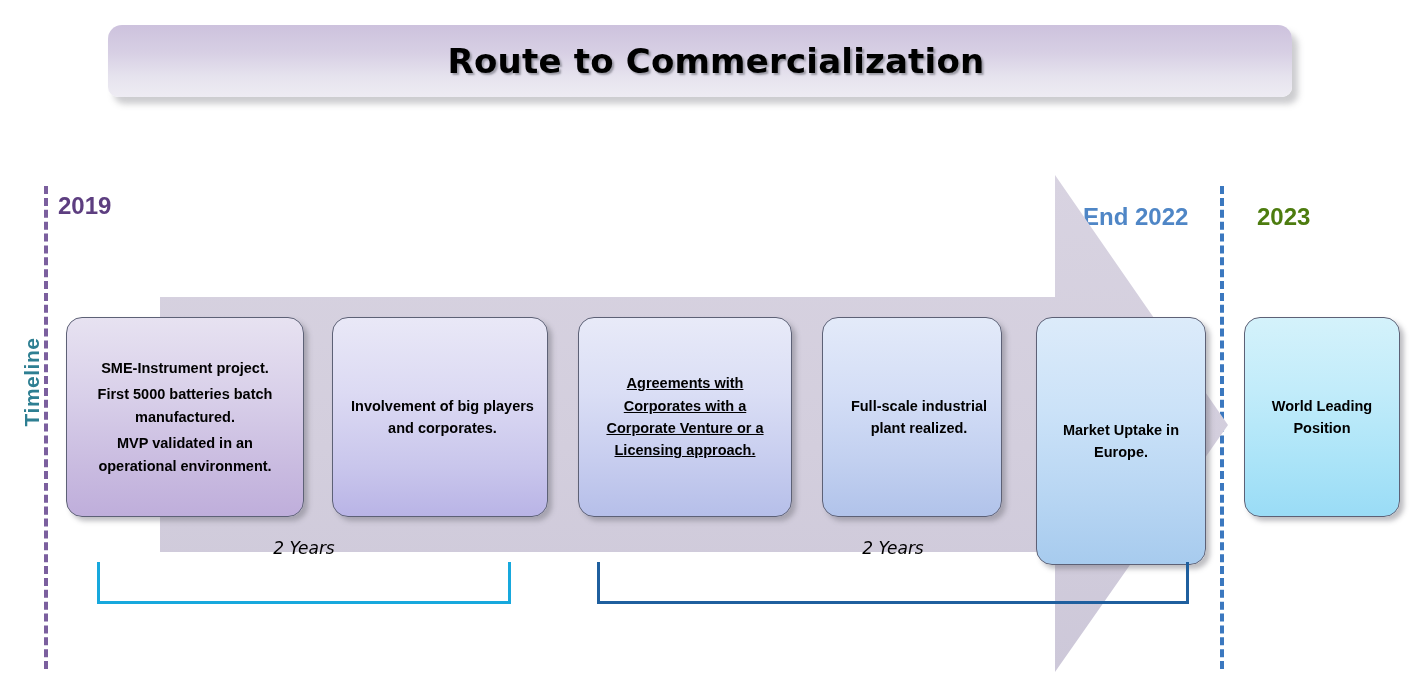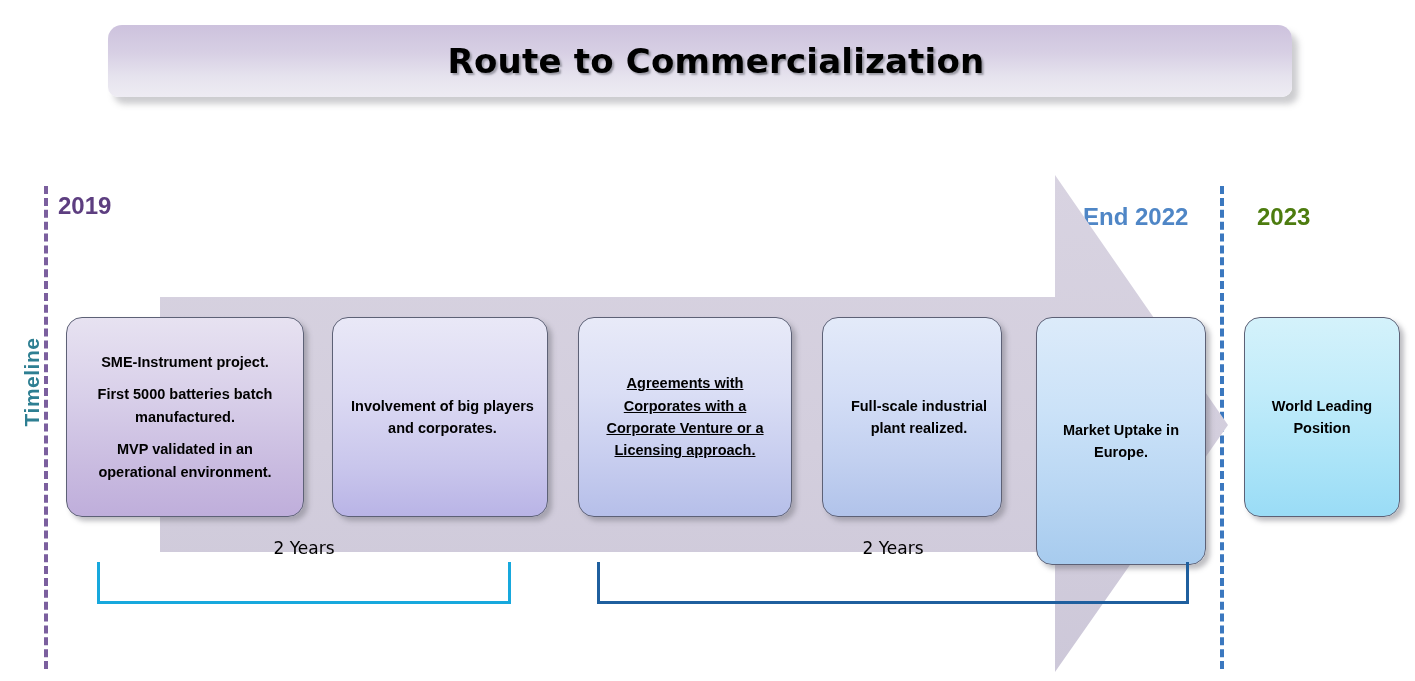--- a/index.html
+++ b/index.html
@@ -110,21 +110,21 @@
     padding: 6px 10px;
   }
   .stage-box .para {
     font-size: 14.5px;
     font-weight: bold;
     color: #000000;
     text-align: center;
     line-height: 1.55;
     margin: 0;
   }
-  .stage-box .para + .para { margin-top: 10px; }
+  .stage-box .para + .para { margin-top: 4px; }
 
   #stage-1 {
     left: 66px;  top: 317px; width: 238px; height: 200px;
     background: linear-gradient(to bottom, #e7e2f1 0%, #d8cfe9 40%, #c9bbe0 75%, #bfaedb 100%);
   }
   #stage-2 {
     left: 332px; top: 317px; width: 216px; height: 200px;
     background: linear-gradient(to bottom, #e9e8f7 0%, #dcdaf3 38%, #c9c6ec 75%, #b9b4e6 100%);
     padding-left: 15px;
   }
@@ -164,20 +164,21 @@
     left: 597px; top: 562px; width: 592px; height: 42px;
     border-width: 0 3px 3px 3px;
     border-color: #1f5f9e;
   }
   .bracket-label {
     position: absolute;
     top: -24px;
     left: 0;
     width: 100%;
     text-align: center;
+    font-style: italic;
     font-size: 17px;
     color: #000000;
     font-family: "DejaVu Sans", sans-serif;
     background: transparent;
   }
 </style>
 </head>
 <body>
 
 <div id="canvas">

